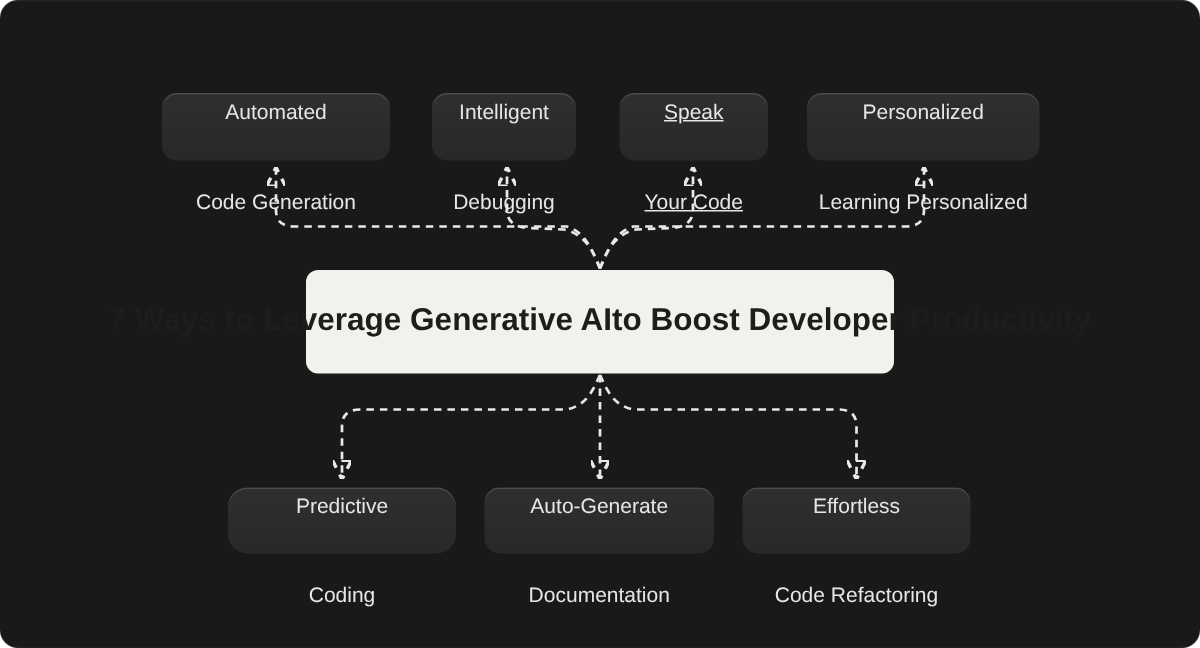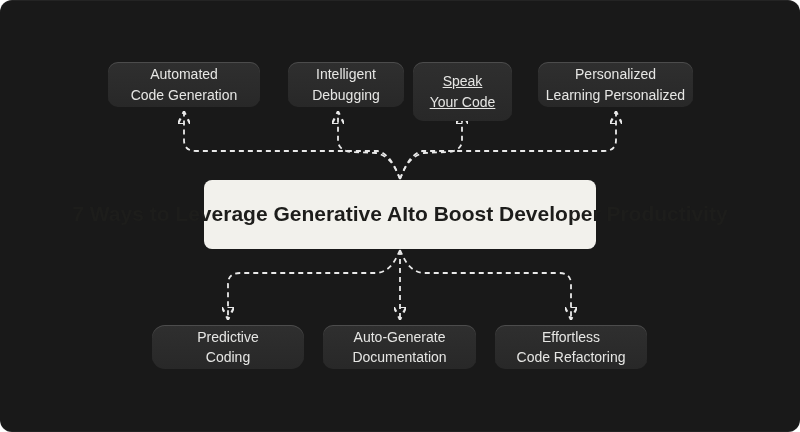--- a/index.html
+++ b/index.html
@@ -29,35 +29,35 @@
   .node{
     position:absolute;
     display:flex;flex-direction:column;align-items:center;justify-content:center;
     background:linear-gradient(180deg, var(--node-bg-top) 0%, var(--node-bg-bottom) 100%);
     box-shadow:inset 0 1px 0 var(--node-highlight);
     border-radius:10px;
     color:var(--node-text);
     font-size:14px;line-height:20.5px;
     text-align:center;
   }
-  .node span{display:block;white-space:nowrap;}
+  .node span{display:block;white-space:nowrap;margin-top:39px;}
   .center-box{
     position:absolute;
     left:204px;top:180px;width:392px;height:69px;
     display:flex;flex-direction:row;align-items:center;justify-content:center;
     background:var(--center-bg);
     border-radius:8px;
     color:var(--center-text);
     font-size:21px;line-height:28.5px;font-weight:700;
     text-align:center;
   }
   .center-box span{display:block;white-space:nowrap;}
   .n1{left:108px;top:62px;width:152px;height:45px;}
-  .n2{left:288px;top:62px;width:116px;height:45px;}
-  .n3{left:413px;top:62px;width:99px;height:59px;text-decoration:underline;}
+  .n2{left:288px;top:62px;width:96px;height:45px;}
+  .n3{left:413px;top:62px;width:99px;height:45px;text-decoration:underline;}
   .n4{left:538px;top:62px;width:155px;height:45px;}
   .n5{left:152px;top:325px;width:152px;height:44px;border-radius:13px;}
   .n6{left:323px;top:325px;width:153px;height:44px;}
   .n7{left:495px;top:325px;width:152px;height:44px;}
 </style>
 </head>
 <body>
 
 <div class="card">
 

